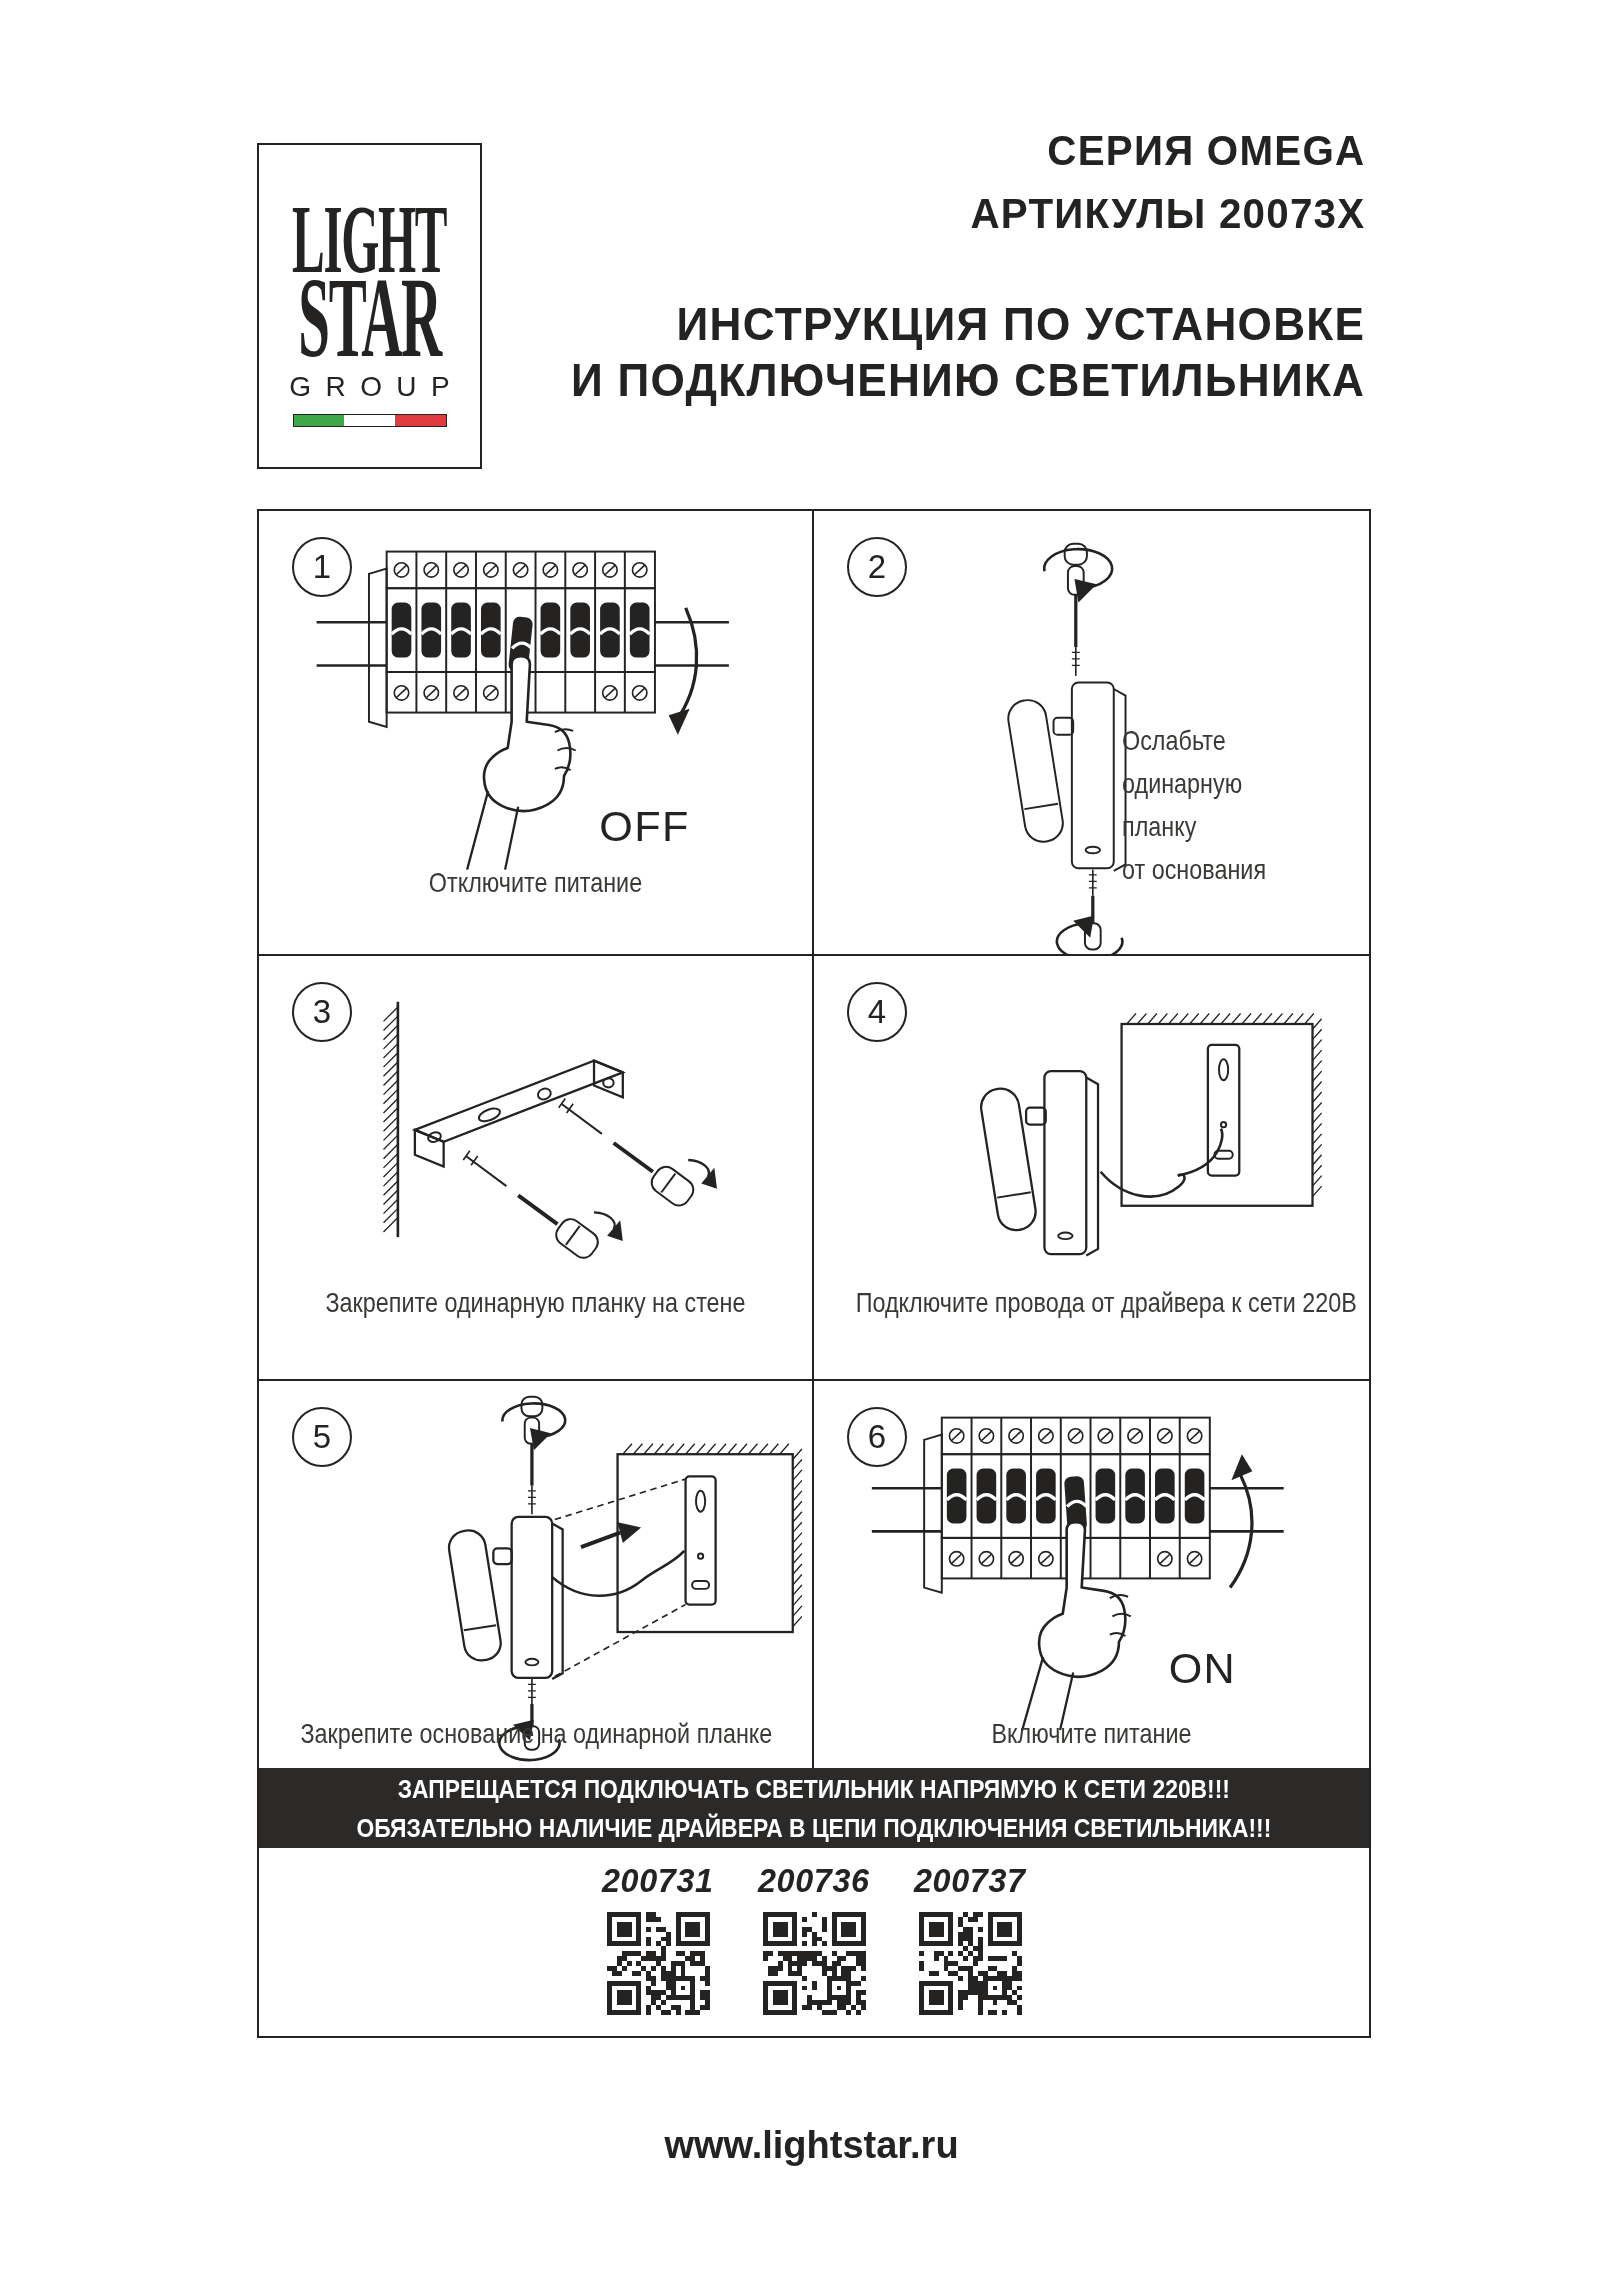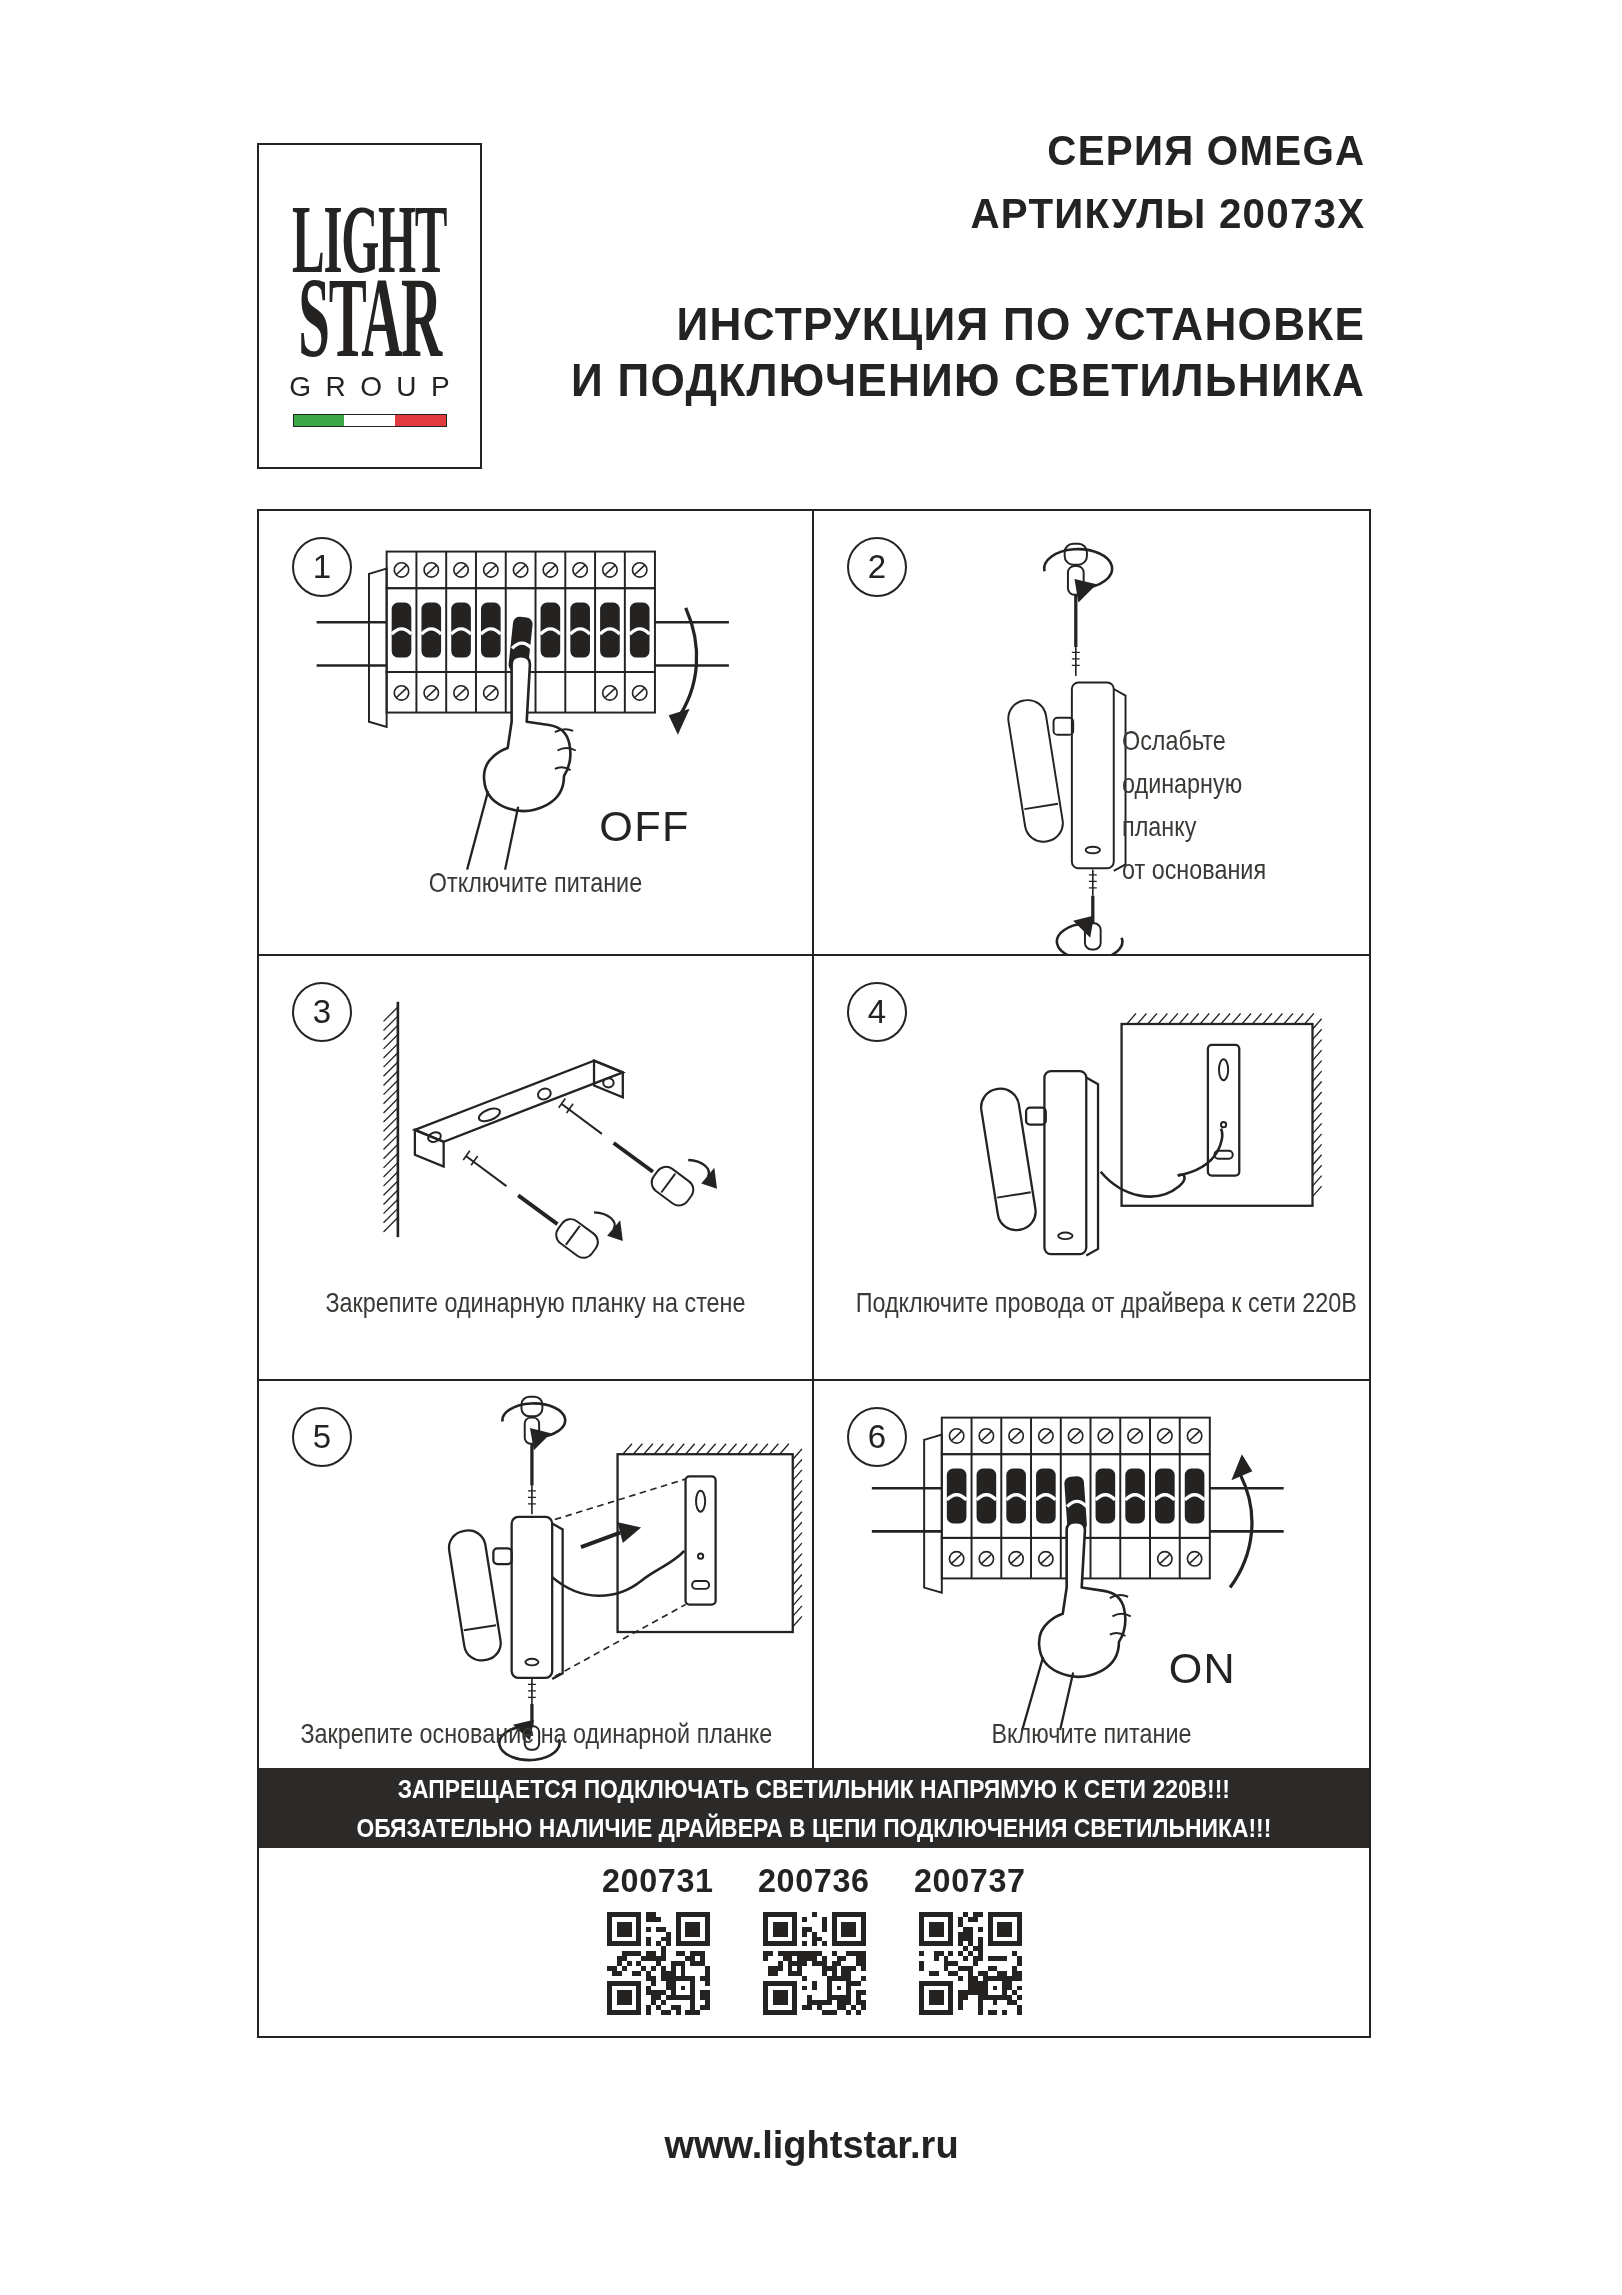--- a/index.html
+++ b/index.html
@@ -76,21 +76,21 @@
     height:80px;display:flex;flex-direction:column;align-items:center;justify-content:center;
     row-gap:9px;
   }
   .warn-line{
     font-size:26px;font-weight:700;color:#ffffff;line-height:30px;white-space:nowrap;
     transform:scaleX(0.88);
   }
 
   
   .qr-section{height:188px;position:relative;}
-  .articles{display:flex;justify-content:center;padding-top:13px;}
+  .articles{display:flex;justify-content:center;padding-top:13px;font-style:italic;}
   .article{width:156px;display:flex;flex-direction:column;align-items:center;}
   .article-code{font-size:34px;font-weight:700;transform:scaleX(0.95);letter-spacing:0.7px;}
   .qr{margin-top:11.8px;width:103px;height:103px;}
 
   
   .site{
     position:absolute;top:2124px;left:0;width:100%;text-align:center;
     font-size:38px;font-weight:700;letter-spacing:0px;
   }
 

